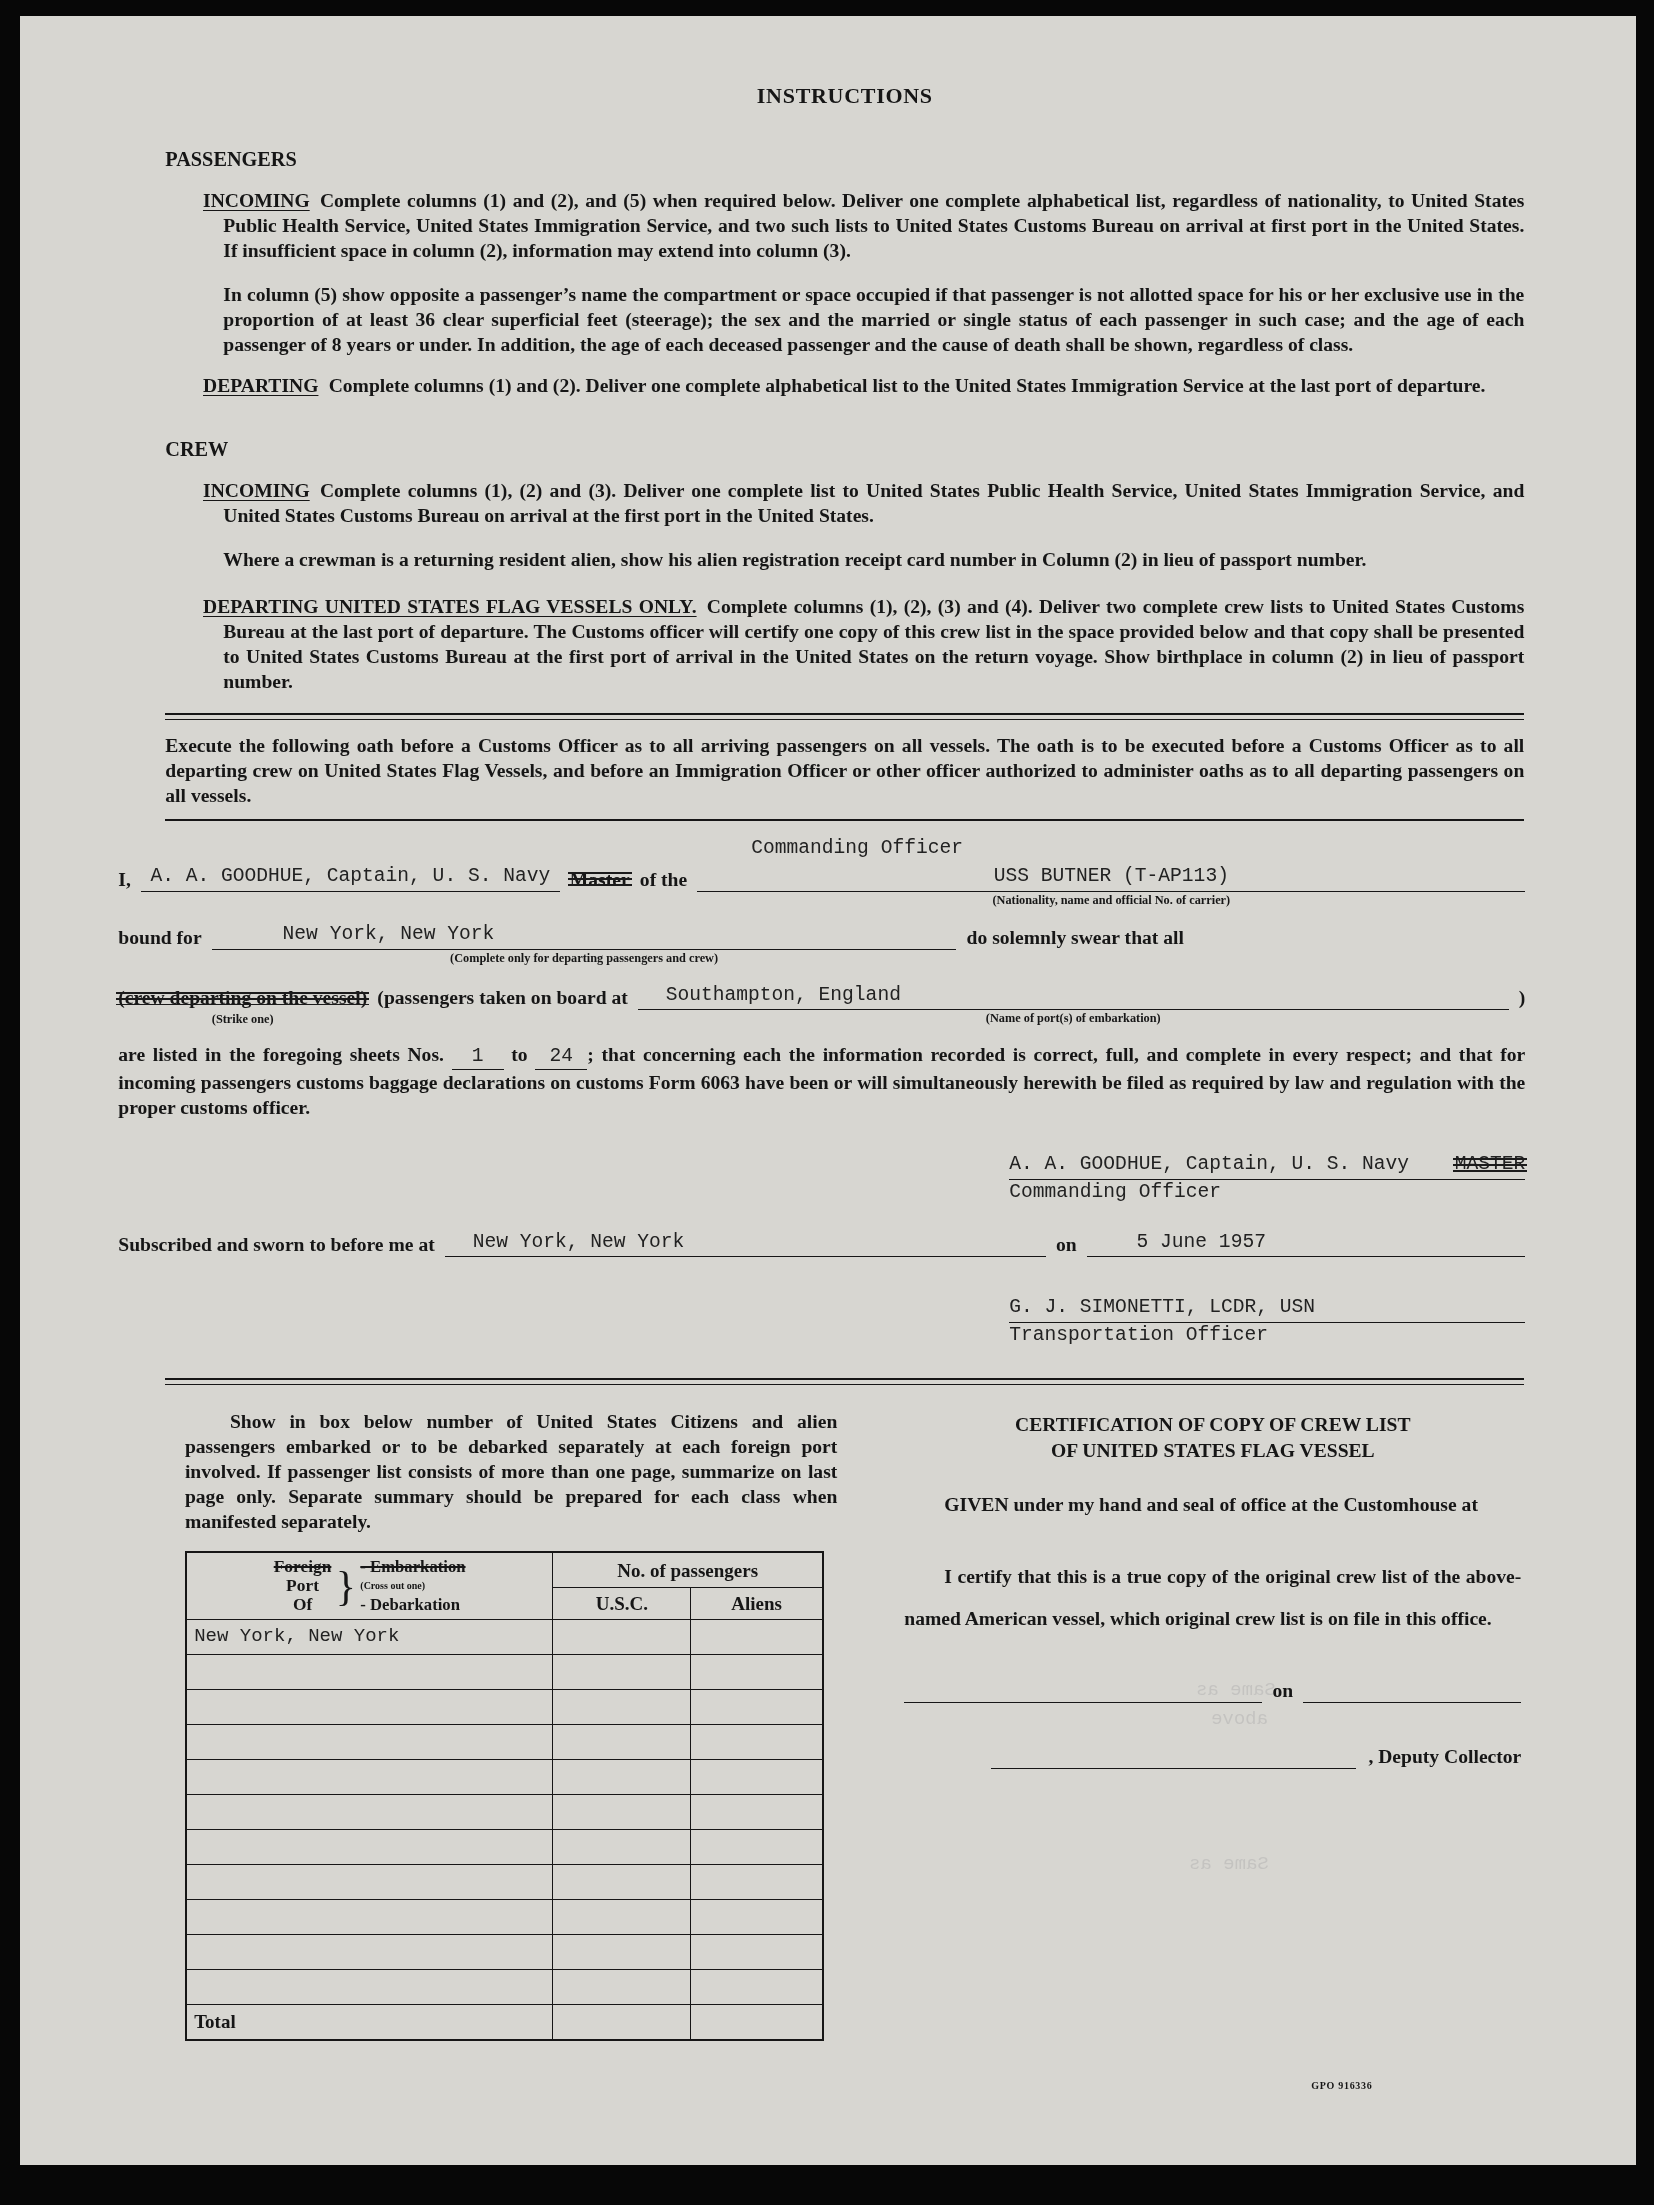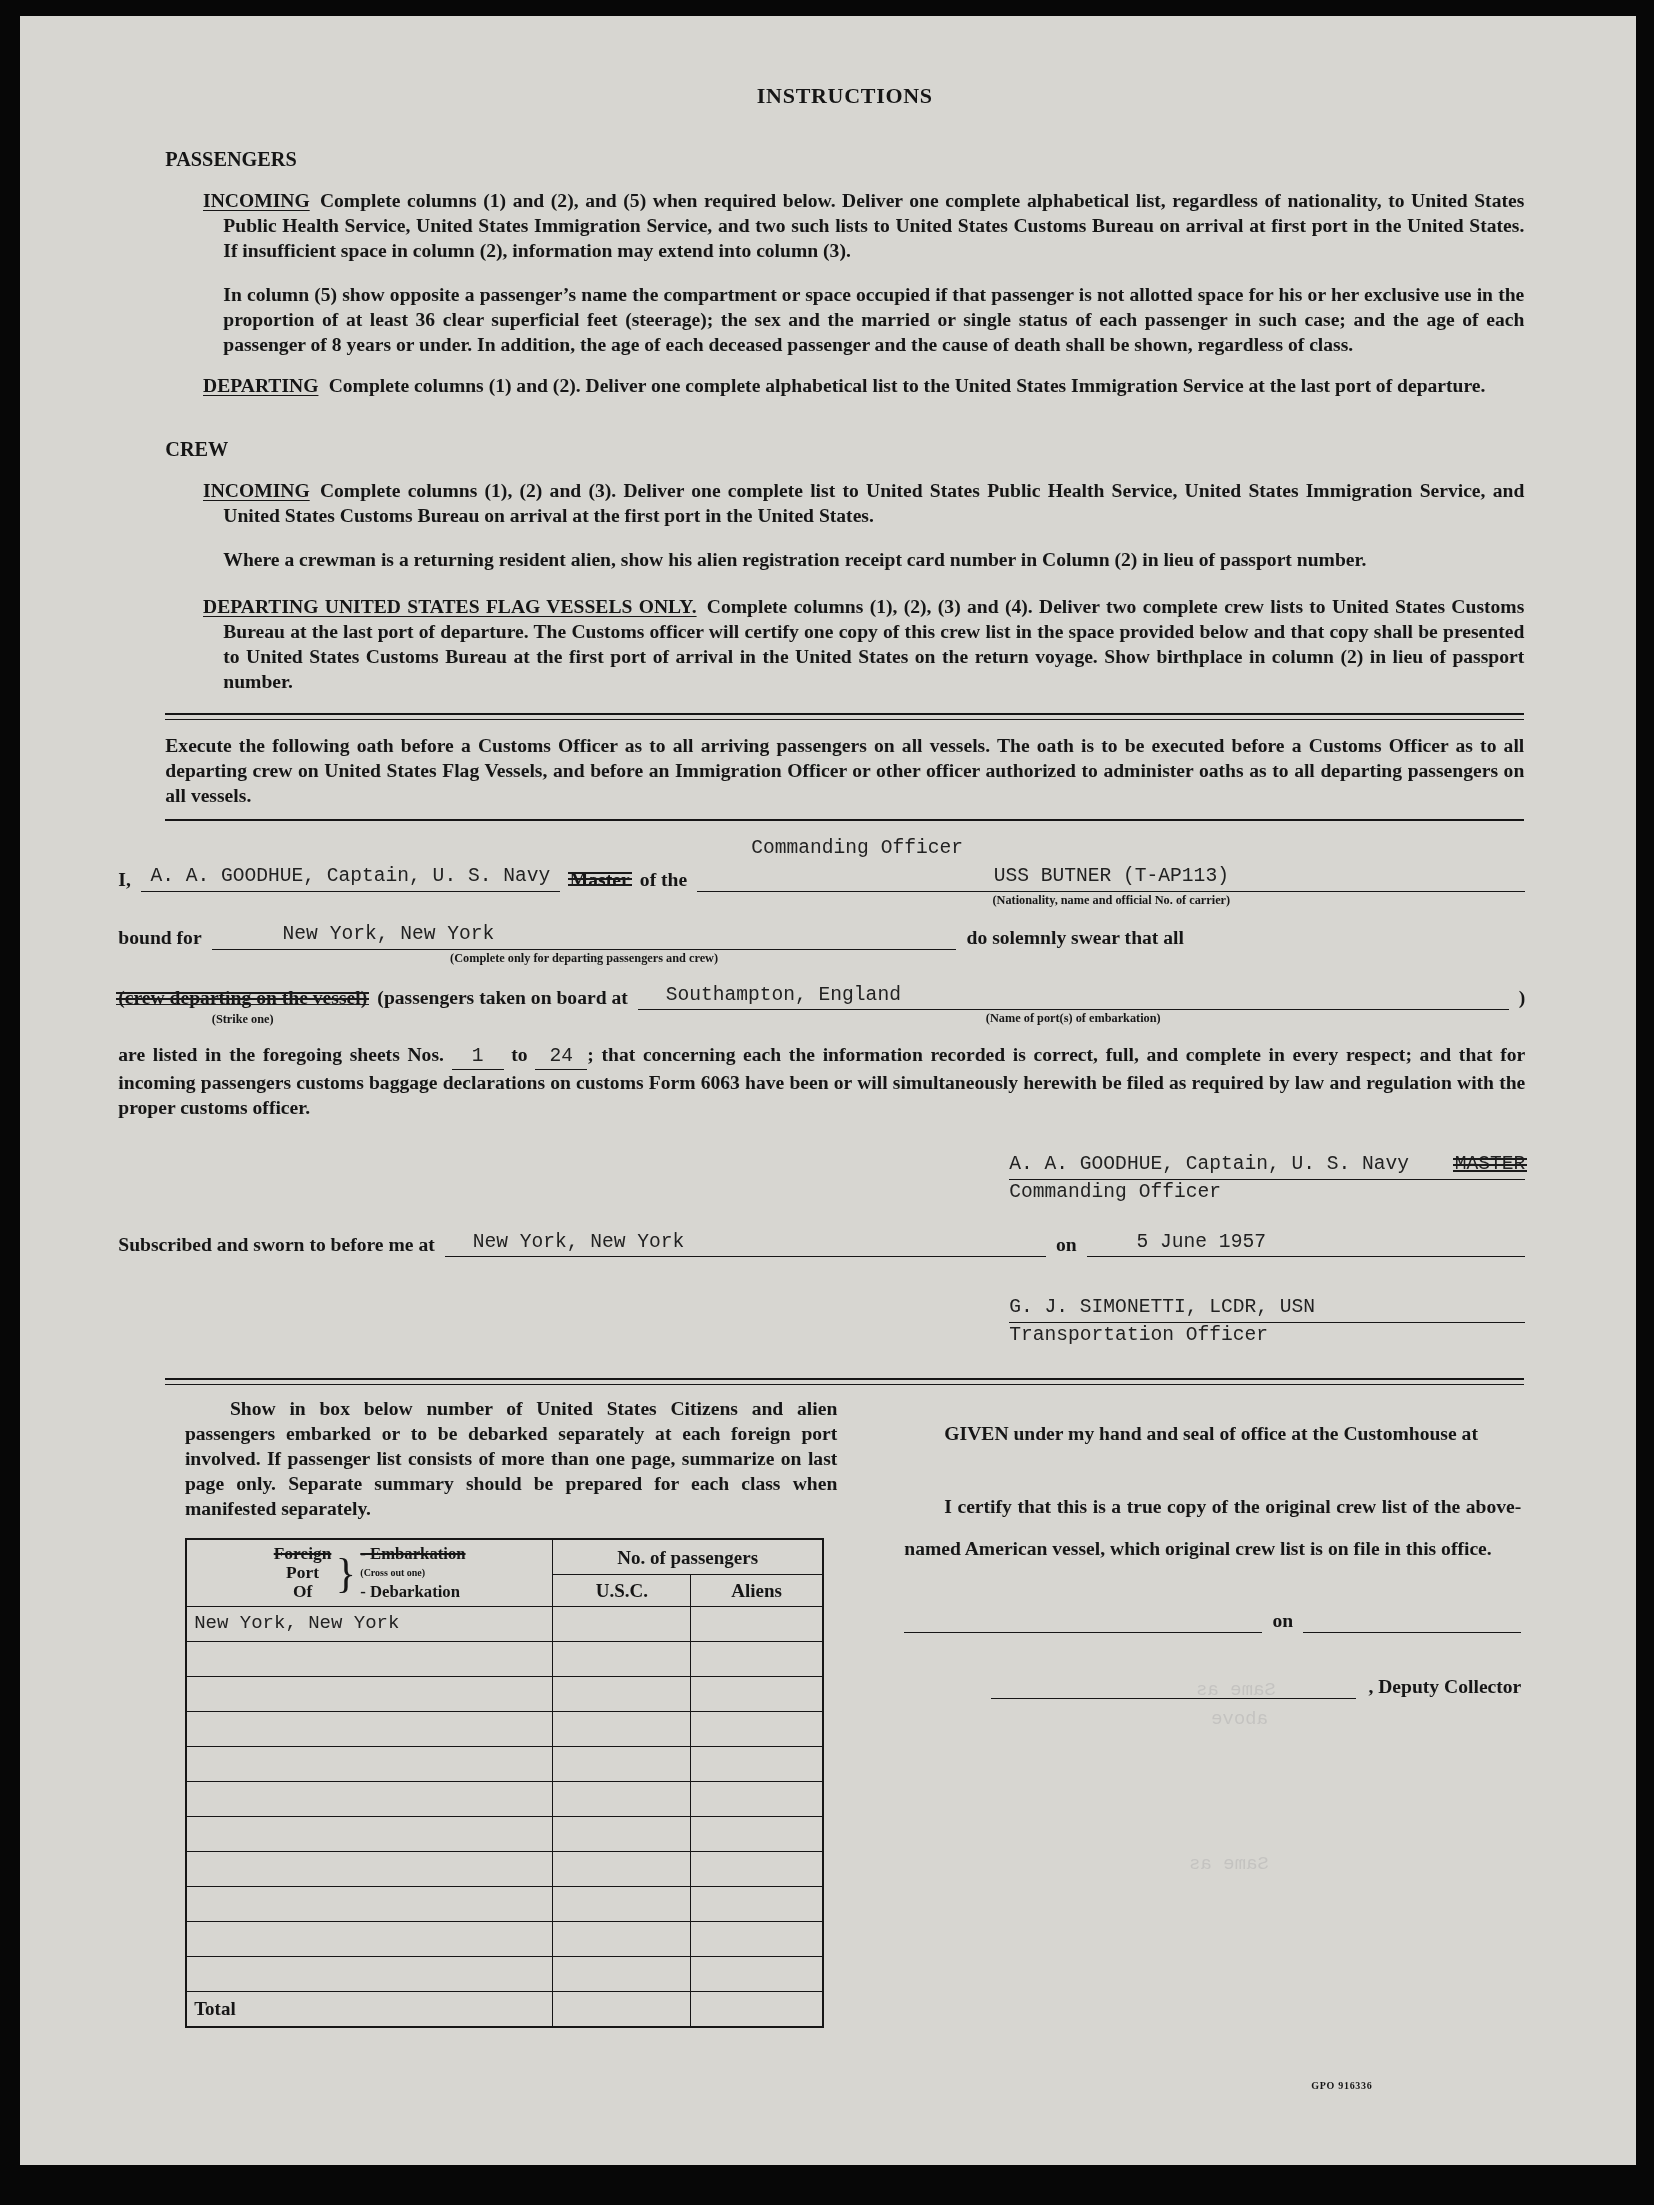--- a/index.html
+++ b/index.html
@@ -36,21 +36,21 @@
   .capwrap .cap{position:absolute;top:100%;left:0;right:0;margin-top:2.2px;
     font-size:12.3px;line-height:14.5px;font-weight:bold;text-align:center;}
   .field-sm{display:inline-block;border-bottom:1.5px solid #161616;min-width:52px;text-align:center;}
   .scribble{position:relative;}
   .scribble::after{content:"";position:absolute;left:-2.2px;right:-2.2px;top:22%;height:62%;
     background:repeating-linear-gradient(to bottom,#1b1b1b 0 2.2px,transparent 2.2px 5.8px);}
   .struck{text-decoration:line-through;text-decoration-thickness:2.2px;}
   .sig{margin-left:891px;width:516px;}
   .sig-line{display:flex;justify-content:space-between;align-items:flex-end;
     border-bottom:1.5px solid #161616;padding-bottom:1.5px;}
-  .bottom{display:flex;margin-top:8px;text-align:left;}
+  .bottom{display:flex;margin-top:21px;text-align:left;}
   .bcol-left{width:672px;}
   .bcol-right{width:617px;margin-left:67px;}
   .sum-para{margin-top:2.9px;text-align:justify;text-indent:45px;padding-left:19.6px;}
   table.sum{border-collapse:collapse;margin:17.4px 0 0 19.6px;width:637px;table-layout:fixed;}
   table.sum td,table.sum th{border:1.5px solid #161616;padding:0 7.3px;height:34px;
     font-size:19px;vertical-align:middle;}
   table.sum{border:2.2px solid #161616;}
   .hdr-left{text-align:center;}
   .hdr-combo{display:flex;align-items:center;justify-content:center;column-gap:4.4px;padding:4.4px 0;}
   .hdr-stack{display:flex;flex-direction:column;line-height:19px;font-size:17.4px;text-align:center;}
@@ -253,20 +253,24 @@
           <tr>
             <td>Total</td>
             <td></td>
             <td></td>
           </tr>
         </tbody>
           </table>
       </div>
 
       <div class="bcol-right">
+        <div class="cert-head">
+          <div>CERTIFICATION OF COPY OF CREW LIST</div>
+          <div>OF UNITED STATES FLAG VESSEL</div>
+        </div>
         <p class="cert-para" style="margin-top:20.3px;">GIVEN under my hand and seal of office at the Customhouse at</p>
         <p class="cert-para">I certify that this is a true copy of the original crew list of the above-named American vessel, which original crew list is on file in this office.</p>
         <div class="cert-line">
           <span class="line-fill"></span>
           <span>on</span>
           <span class="line-fill" style="max-width:218px;"></span>
         </div>
         <div class="cert-line" style="margin-top:41px;padding-left:87px;gap:12px;">
           <span class="line-fill"></span>
           <span>, Deputy Collector</span>

